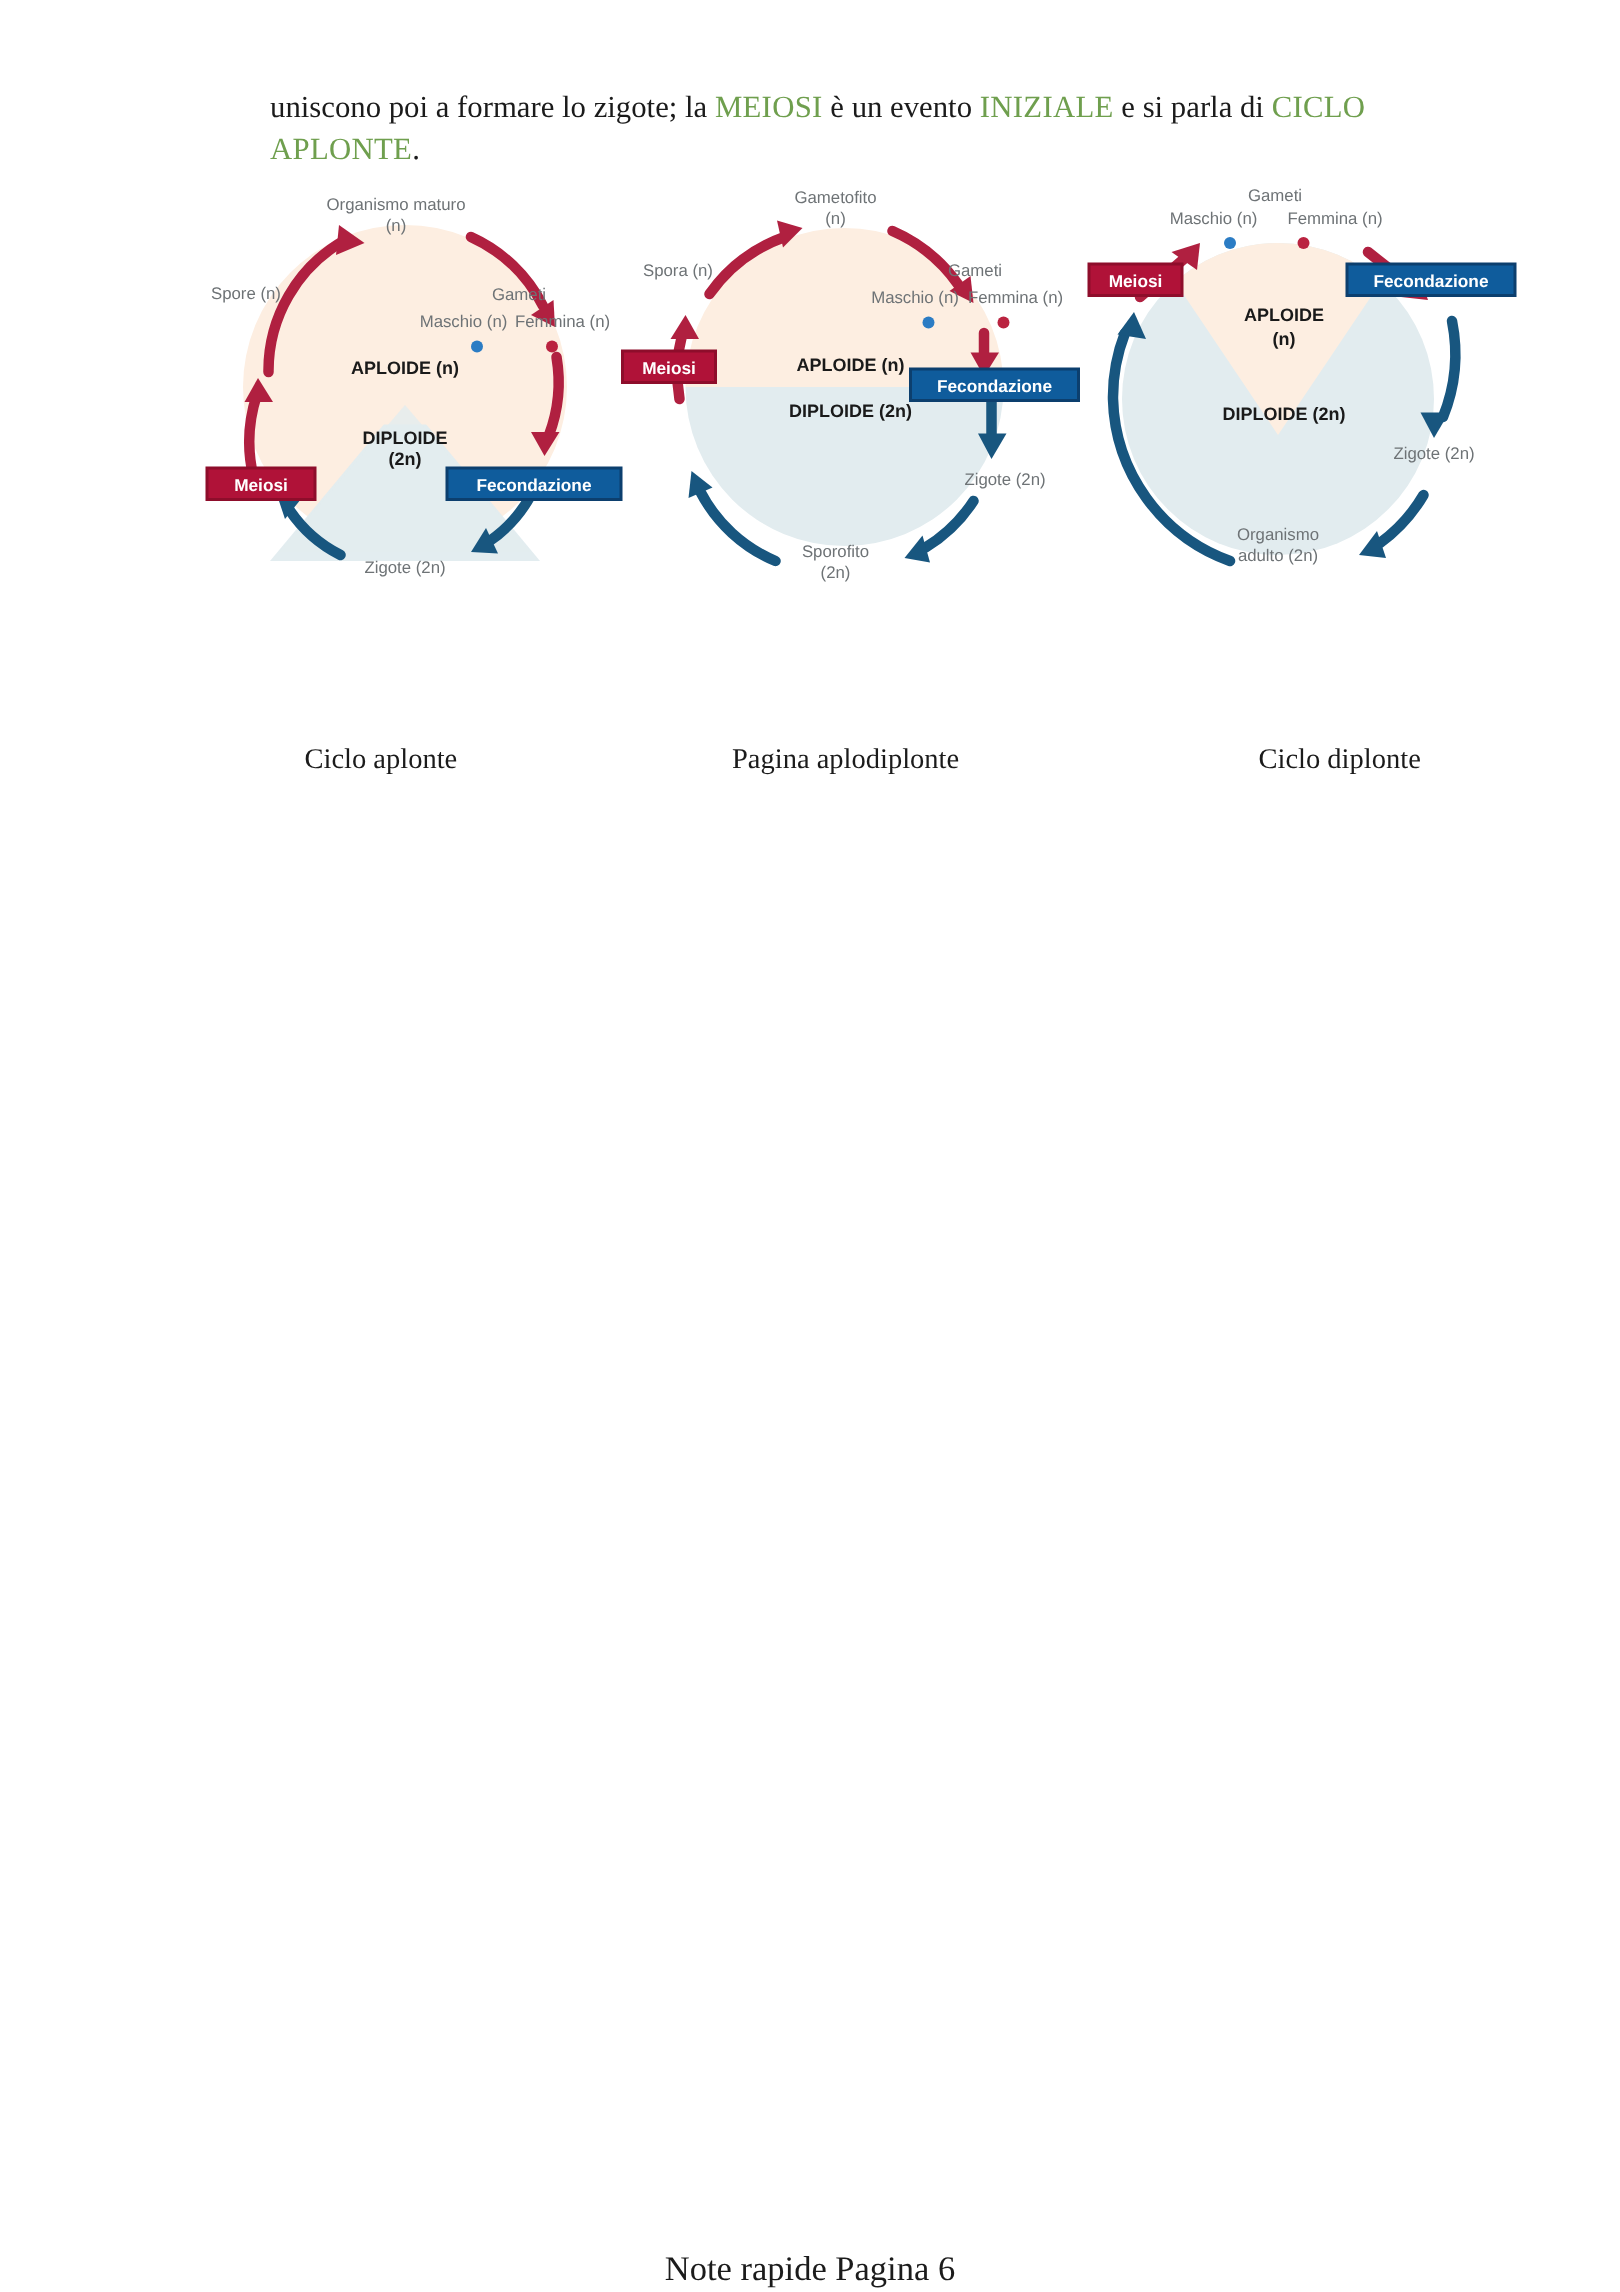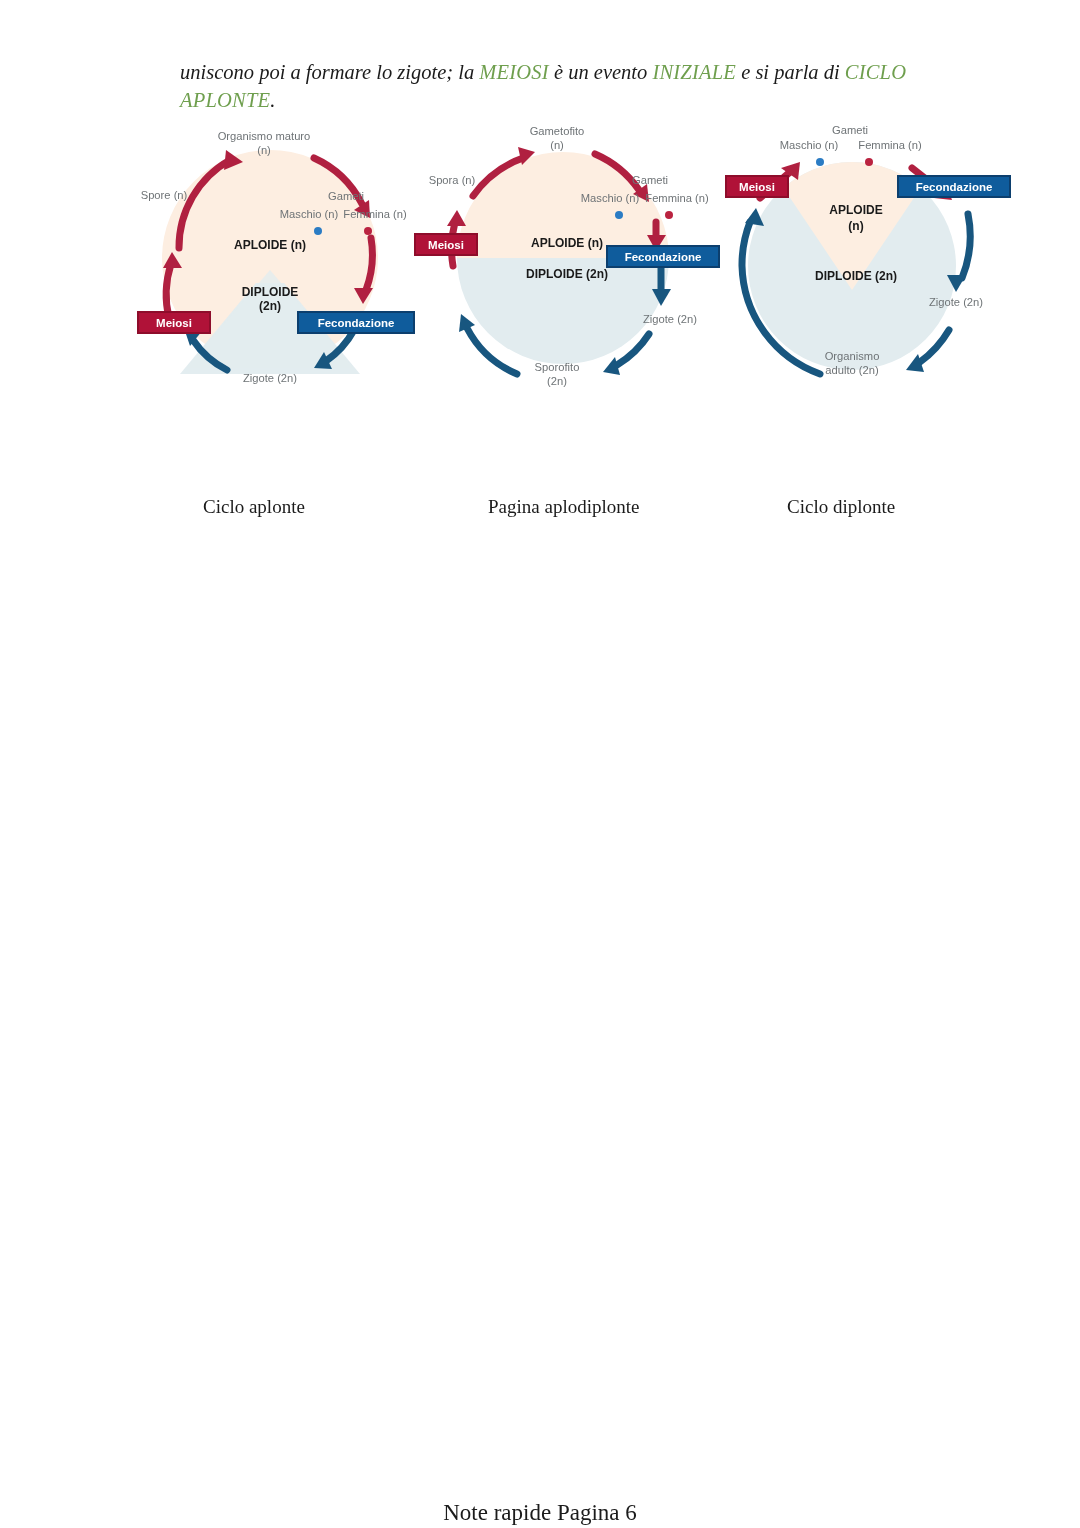--- a/index.html
+++ b/index.html
@@ -19,21 +19,20 @@
   
   #body-paragraph {
     position: absolute;
     left: 180px;
     top: 58px;
     width: 800px;
     font-size: 20.5px;
     line-height: 28px;
     color: #1b1b1b;
     text-align: left;
-    font-style: italic;
   }
   .hl {
     color: #6f9f4e;
     font-weight: 400;
     letter-spacing: .2px;
   }
 
   
   #figure-strip {
     position: absolute;
@@ -55,21 +54,21 @@
   .fig-caption {
     position: absolute;
     top: 378px;
     font-size: 19px;
     color: #1b1b1b;
     font-family: "Liberation Serif", serif;
     white-space: nowrap;
   }
   #caption-aplonte      { left: 203px; }
   #caption-aplodiplonte { left: 488px; }
-  #caption-diplonte     { left: 787px; }
+  #caption-diplonte     { left: 839px; }
 
   
   #page-footer {
     position: absolute;
     left: 0;
     top: 1500px;
     width: 1080px;
     text-align: center;
     font-size: 23px;
     color: #1b1b1b;

